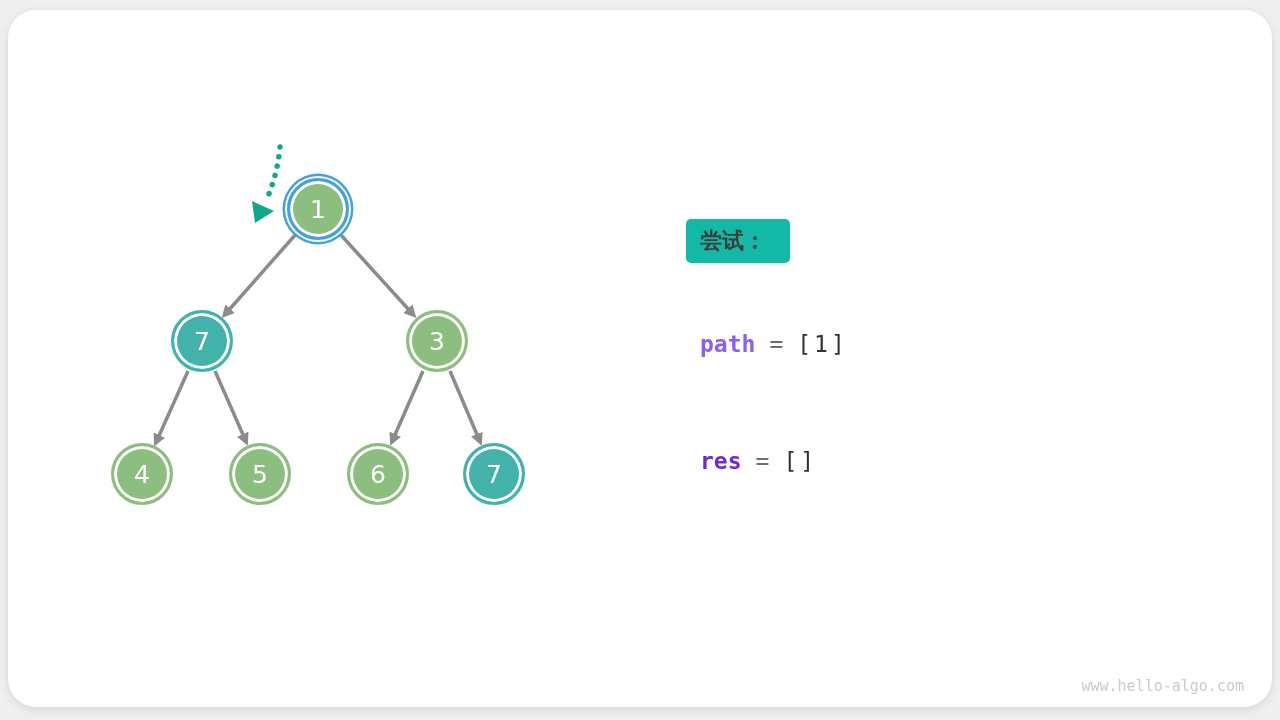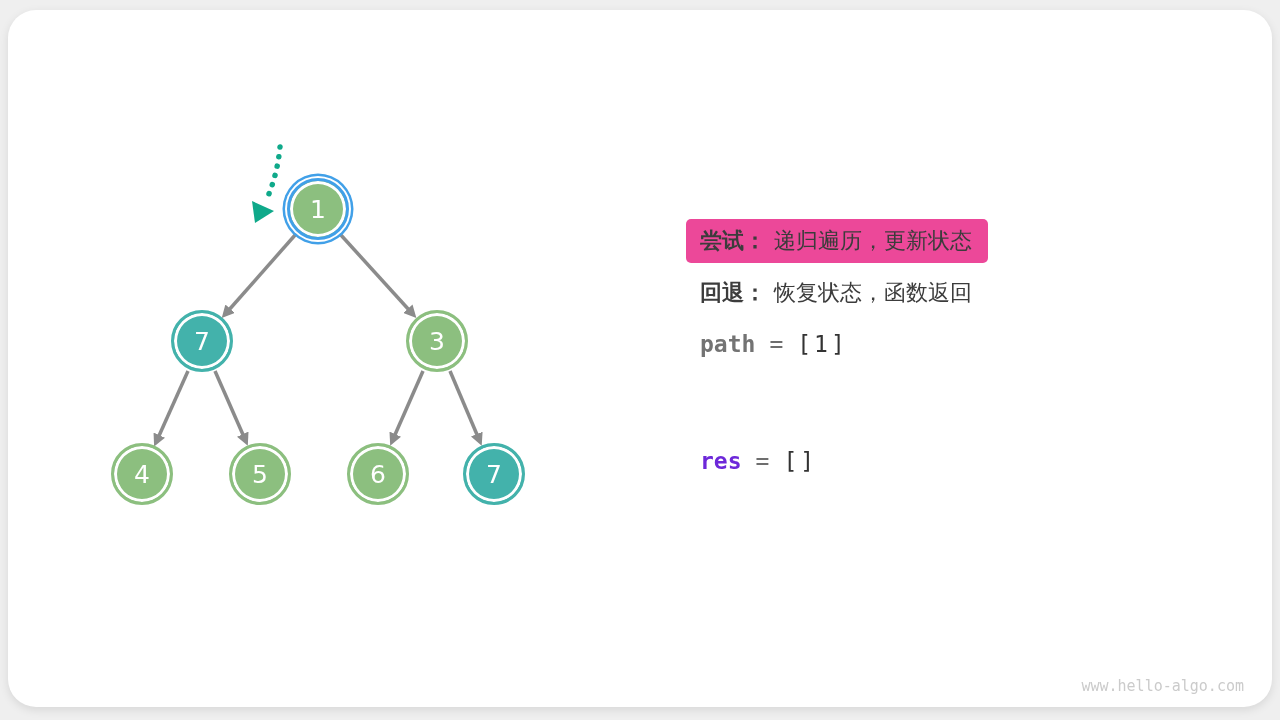--- a/index.html
+++ b/index.html
@@ -28,34 +28,34 @@
   .node.current{
     border-color:#41A0E8;
     box-shadow:inset 0 0 0 3px #ffffff,0 0 0 2px #ffffff,0 0 0 4.5px #41A0E8;
   }
   .panel-line{
     position:absolute;display:flex;align-items:center;
     font-size:22px;color:#3C3C3C;white-space:nowrap;
   }
   .try-box{
     left:678px;top:209px;height:44px;
-    background:#ec4899;border-radius:5px;
+    background:#14b8a6;border-radius:5px;
     padding:0 16px 0 14px;
   }
   .back-line{left:692px;top:271px;height:24px;}
   .bold-label{font-weight:bold;margin-right:8px;}
   .code-line{
     position:absolute;display:flex;align-items:center;height:28px;
     font-family:"DejaVu Sans Mono","Liberation Mono",monospace;
     font-size:23px;white-space:nowrap;
   }
   .path-line{left:692px;top:320px;}
   .res-line{left:692px;top:437px;}
   .var-name{font-weight:bold;}
-  .path-line .var-name{color:#737373;}
+  .path-line .var-name{color:#8b5cf6;}
   .res-line .var-name{color:#6d28d9;}
   .eq-sign{color:#6E6E6E;margin:0 14px;}
   .code-value{color:#333333;letter-spacing:3px;}
   .watermark{
     position:absolute;right:28px;bottom:12px;
     font-family:"DejaVu Sans Mono","Liberation Mono",monospace;
     font-size:15px;color:#CBCBCB;text-align:right;
   }
 </style>
 </head>
@@ -98,27 +98,22 @@
   </div>
   <div class="node green" style="left:370px;top:464px">
     <span>6</span>
   </div>
   <div class="node teal" style="left:486px;top:464px">
     <span>7</span>
   </div>
 
   <div class="panel-line try-box">
     <span class="bold-label">尝试：</span>
-    <span>递归遍历，更新状态</span>
   </div>
 
-  <div class="panel-line back-line">
-    <span class="bold-label">回退：</span>
-    <span>恢复状态，函数返回</span>
-  </div>
 
   <div class="code-line path-line">
     <span class="var-name">path</span>
     <span class="eq-sign">=</span>
     <span class="code-value">[1]</span>
   </div>
 
   <div class="code-line res-line">
     <span class="var-name">res</span>
     <span class="eq-sign">=</span>

